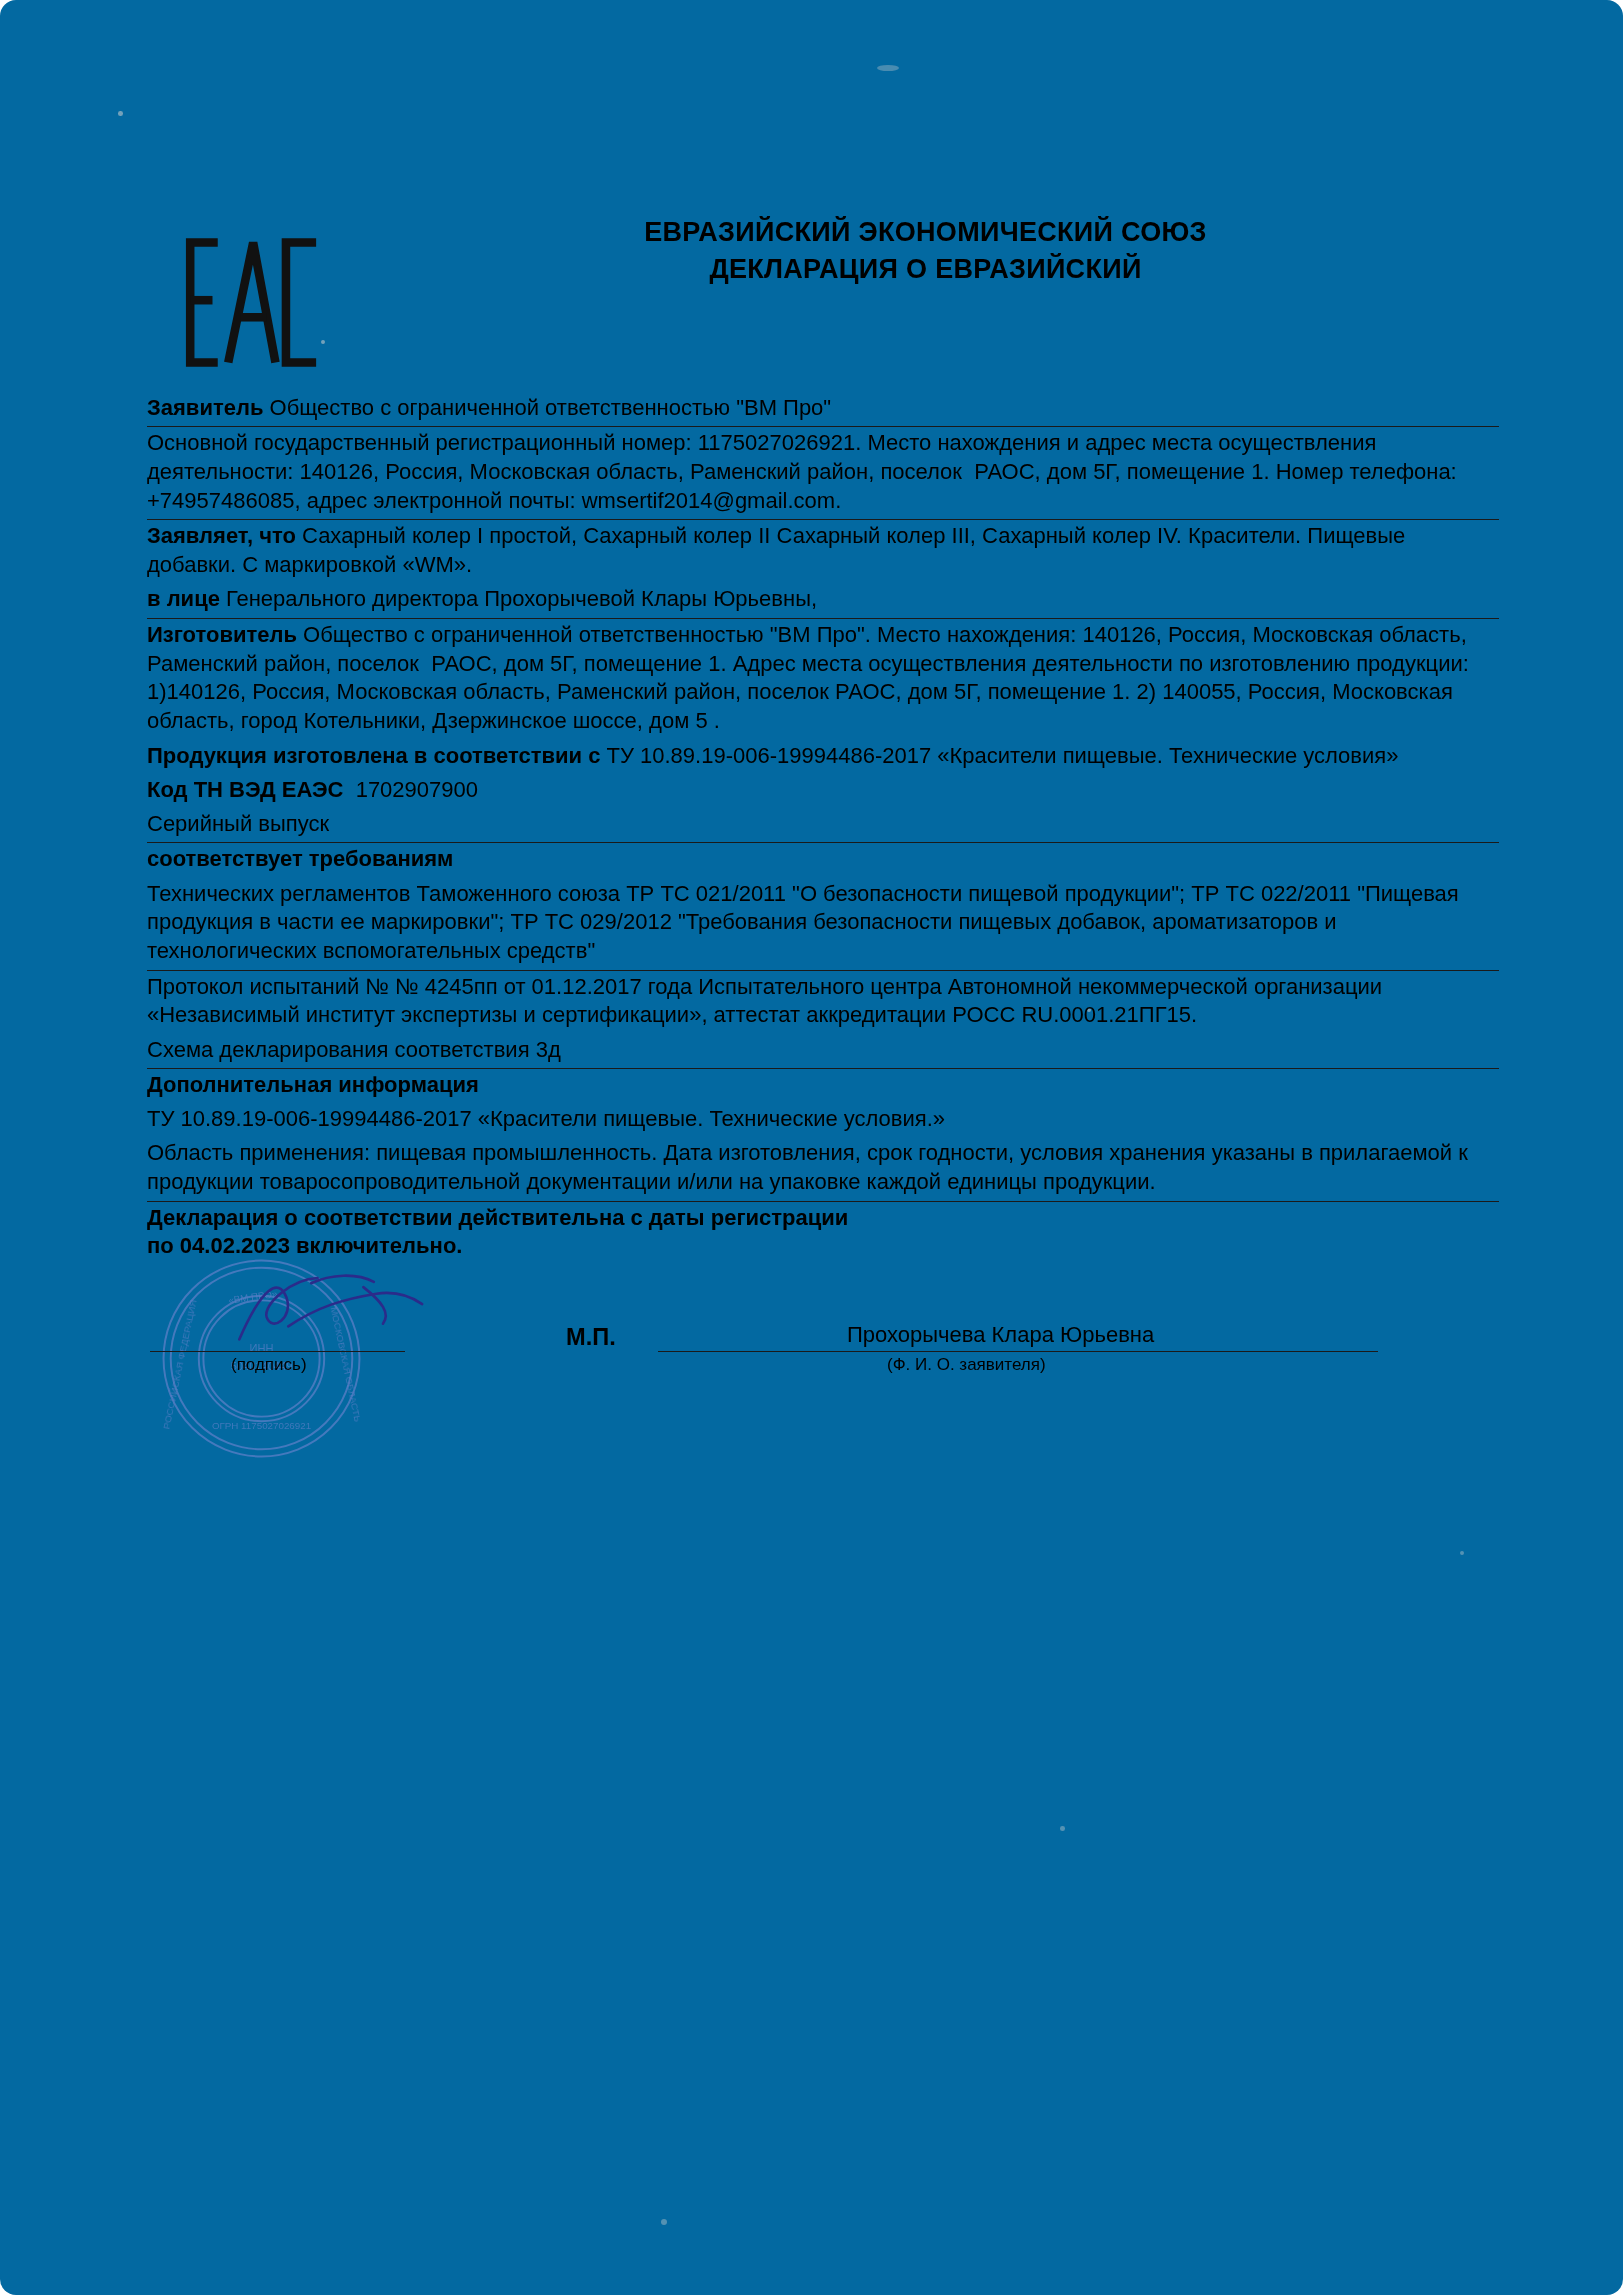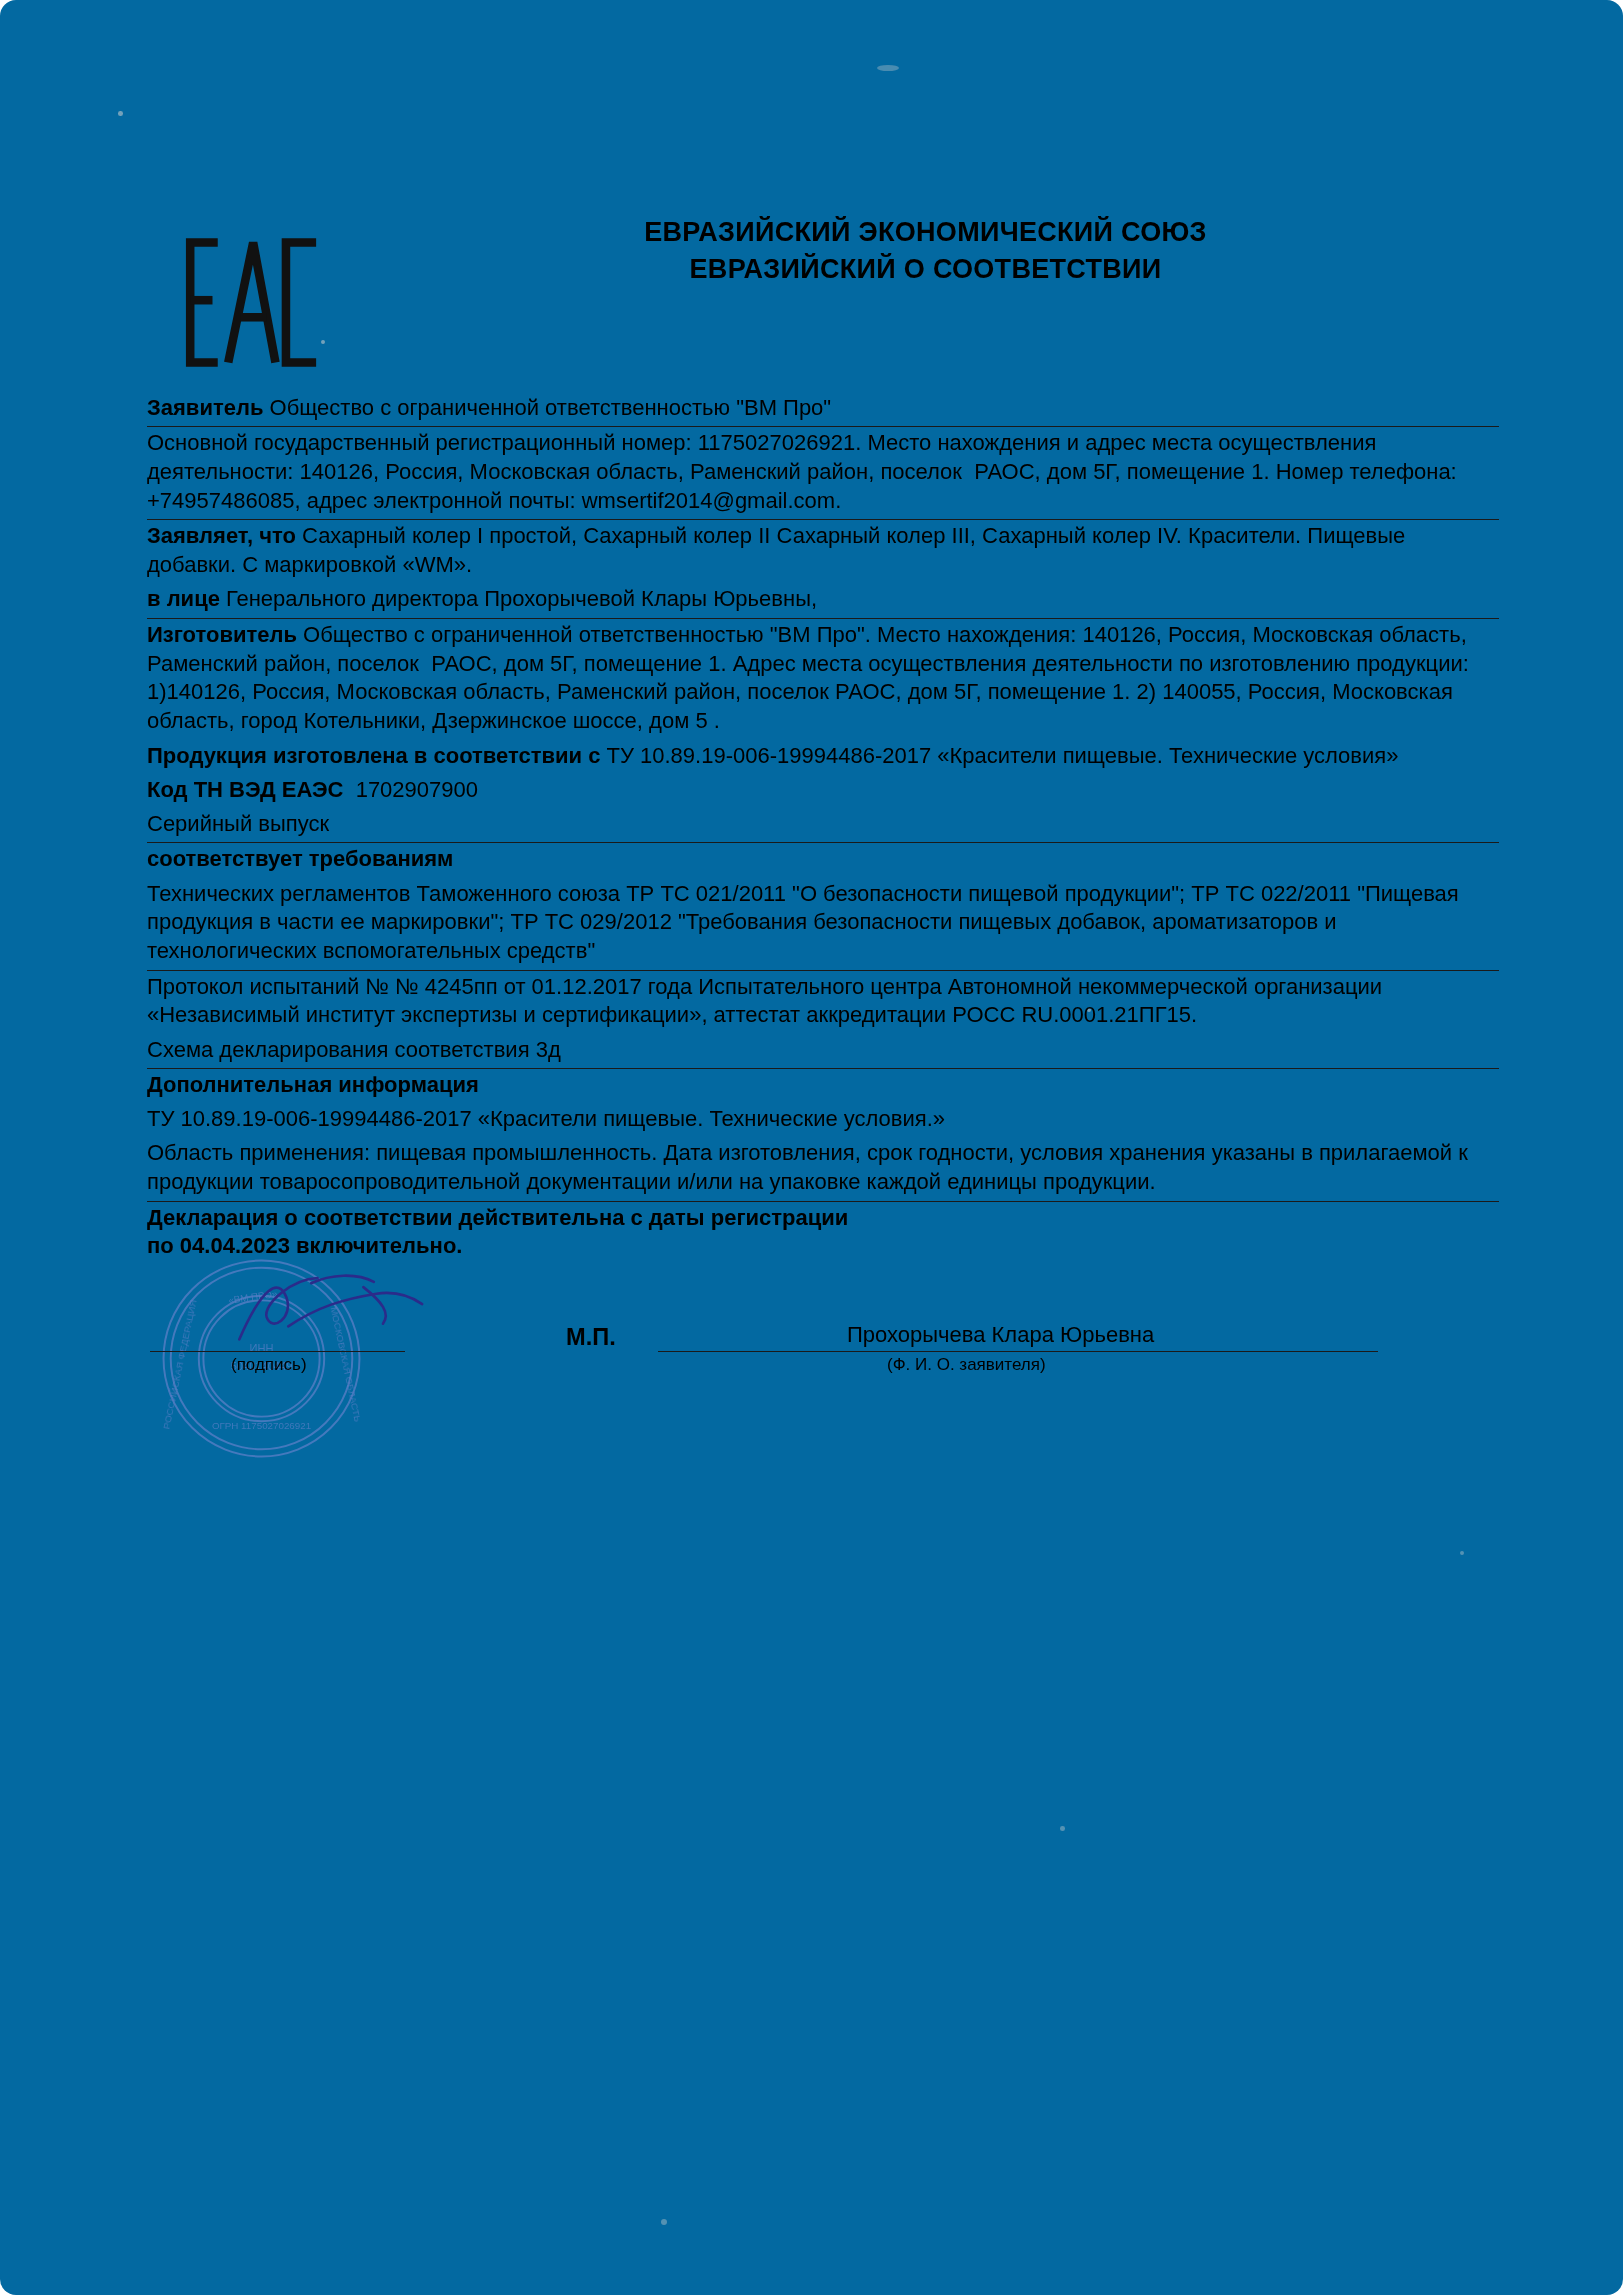--- a/index.html
+++ b/index.html
@@ -174,21 +174,21 @@
             <path d="M78 199 L116 16 L150 199"></path>
             <path d="M96 130 L136 130"></path>
 
             <path d="M212 16 L166 16 L166 199 L212 199"></path>
           </g>
         </svg>
       </div>
 
       <div class="title-block">
         <div class="title-line">ЕВРАЗИЙСКИЙ ЭКОНОМИЧЕСКИЙ СОЮЗ</div>
-        <div class="title-line">ЕВРАЗИЙСКИЙ О СООТВЕТСТВИИ</div>
+        <div class="title-line">ДЕКЛАРАЦИЯ О ЕВРАЗИЙСКИЙ</div>
       </div>
 
     </div>
 
     <div class="rows">
 
       <div class="row">
         <div class="ln"><span class="b">Заявитель</span><span> Общество с ограниченной ответственностью "ВМ Про"</span></div>
       </div>
 
@@ -244,21 +244,21 @@
       <div class="row noline">
         <div class="ln">ТУ 10.89.19-006-19994486-2017 «Красители пищевые. Технические условия.»</div>
       </div>
 
       <div class="row">
         <div class="ln">Область применения: пищевая промышленность. Дата изготовления, срок годности, условия хранения указаны в прилагаемой к продукции товаросопроводительной документации и/или на упаковке каждой единицы продукции.</div>
       </div>
 
       <div class="row noline">
         <div class="ln b">Декларация о соответствии действительна с даты регистрации</div>
-        <div class="ln b">по 04.04.2023 включительно.</div>
+        <div class="ln b">по 04.02.2023 включительно.</div>
       </div>
 
       <div class="sig-area">
 
         <div class="stamp">
           <svg viewBox="0 0 320 320" width="209" height="209" aria-hidden="true">
             <g fill="none" stroke="#5b7fc7" stroke-width="3" opacity="0.75">
               <circle cx="160" cy="160" r="150"></circle>
               <circle cx="160" cy="160" r="139"></circle>
               <circle cx="160" cy="160" r="96"></circle>

